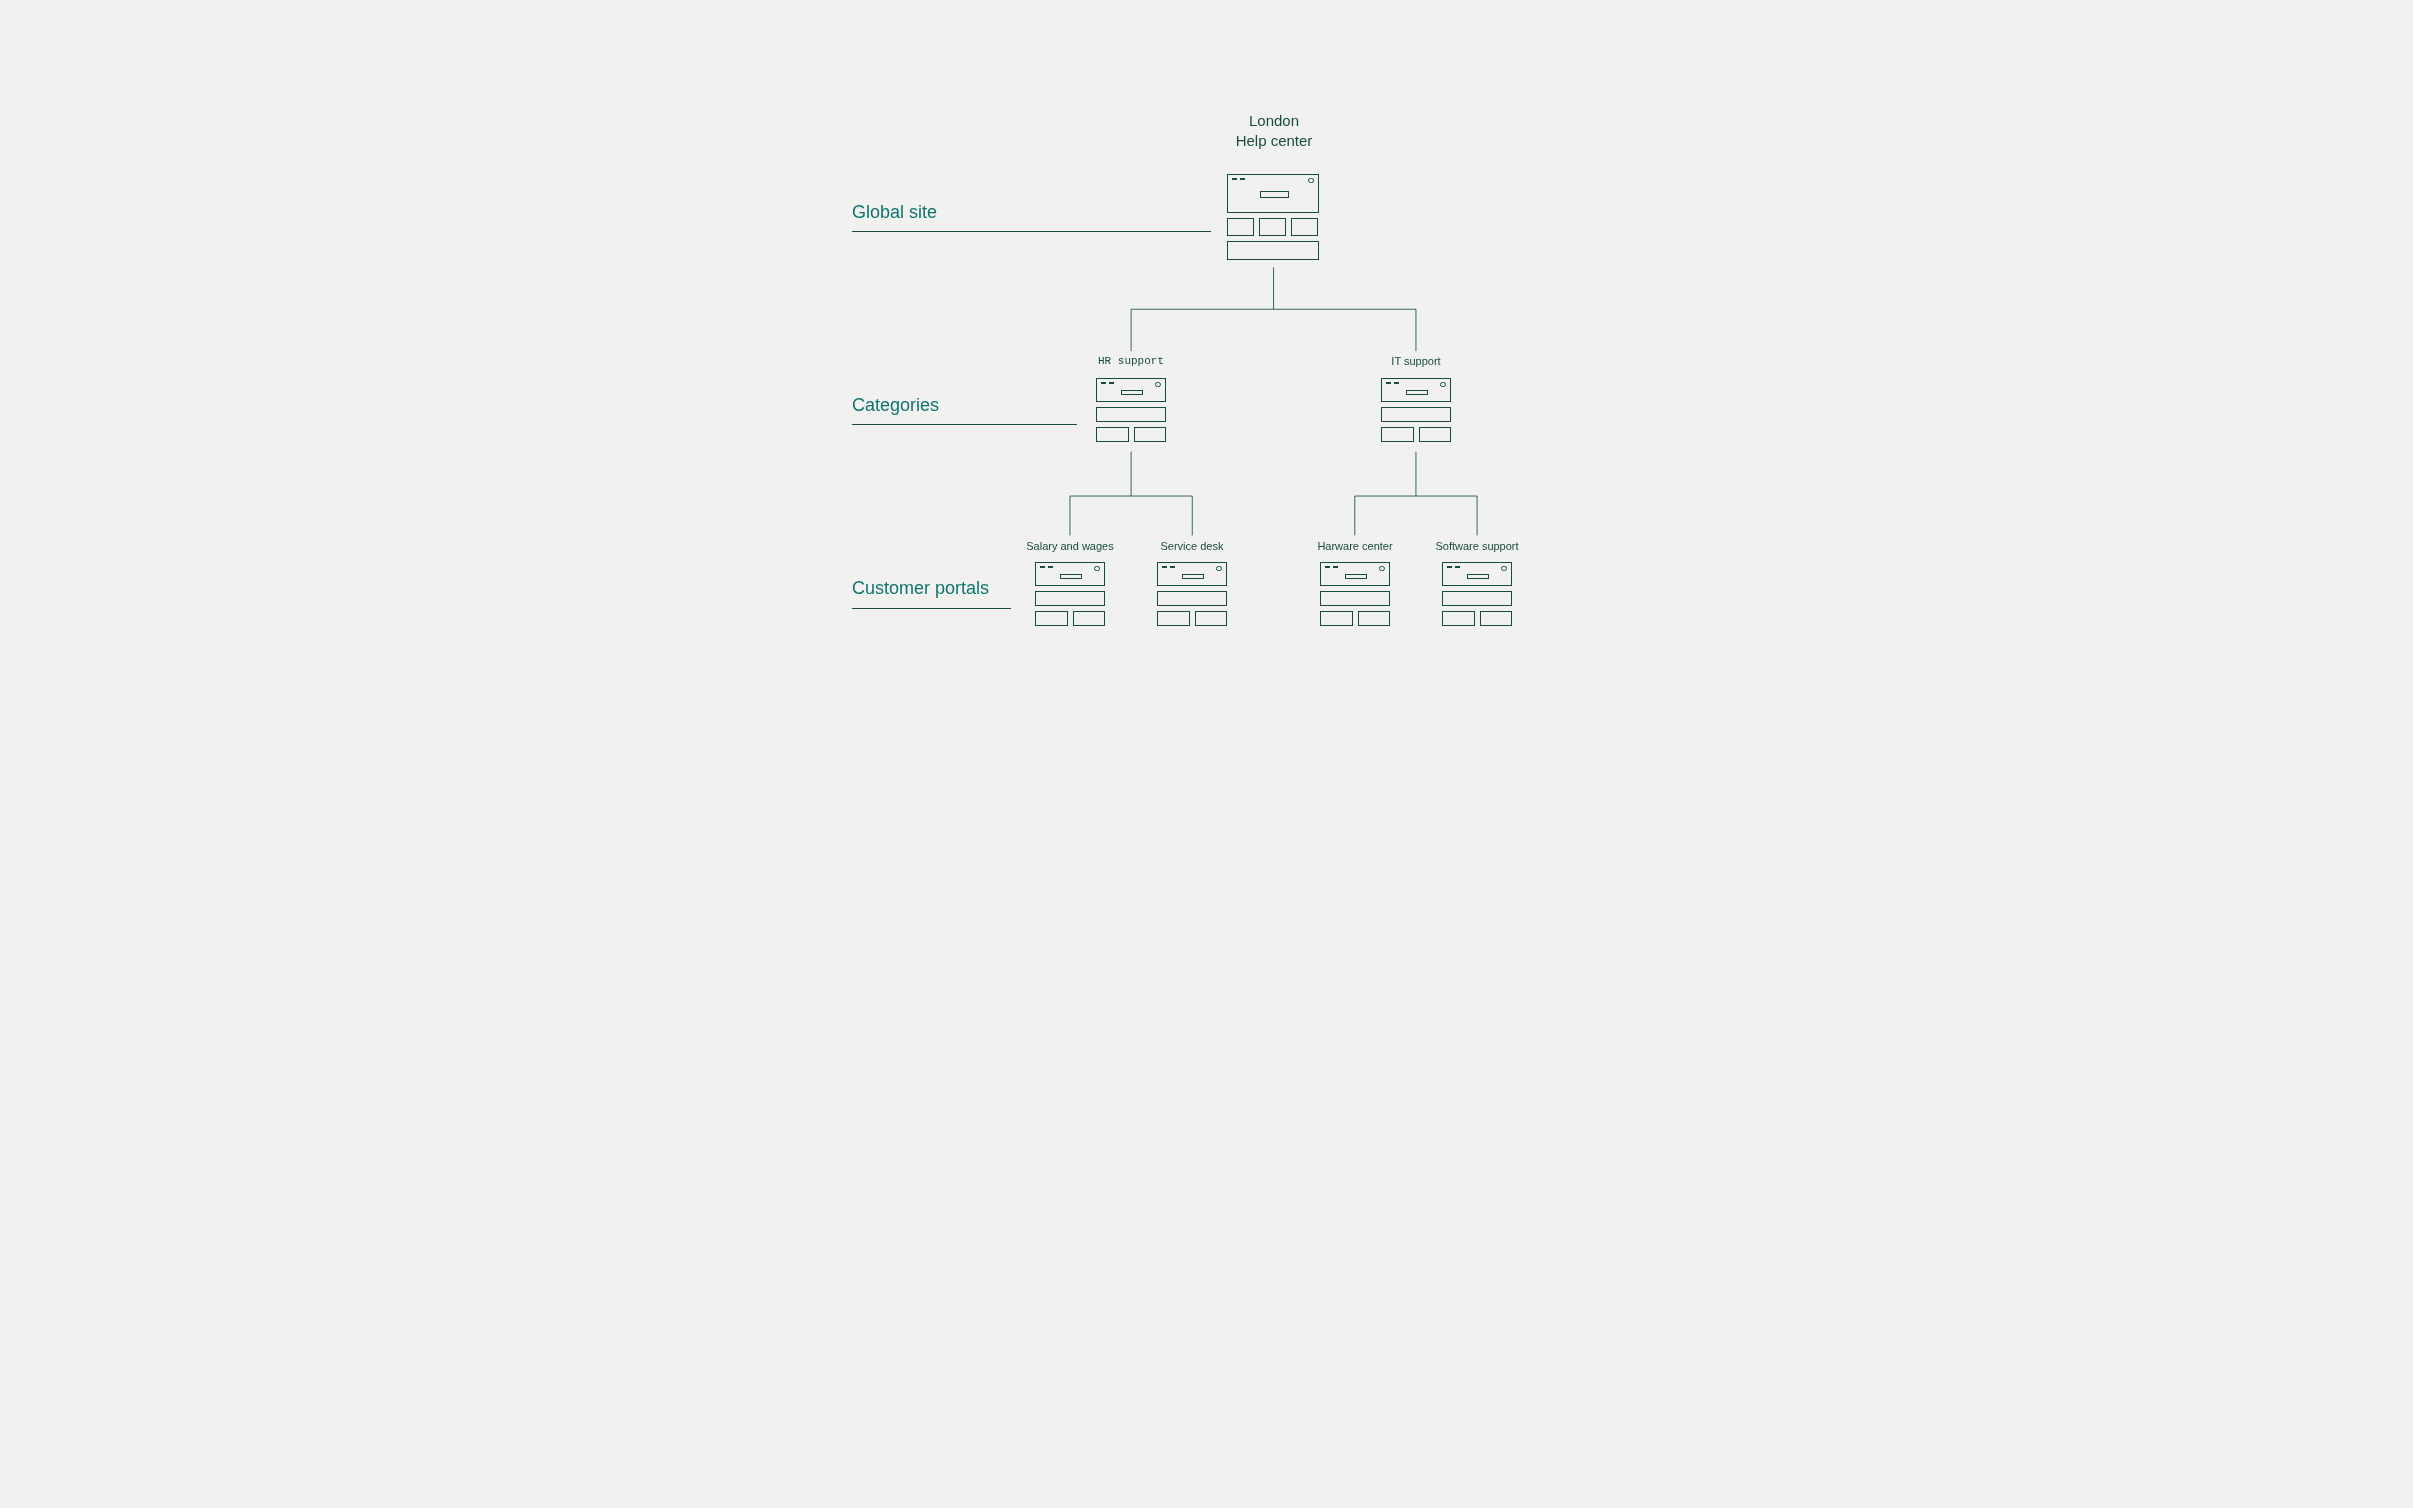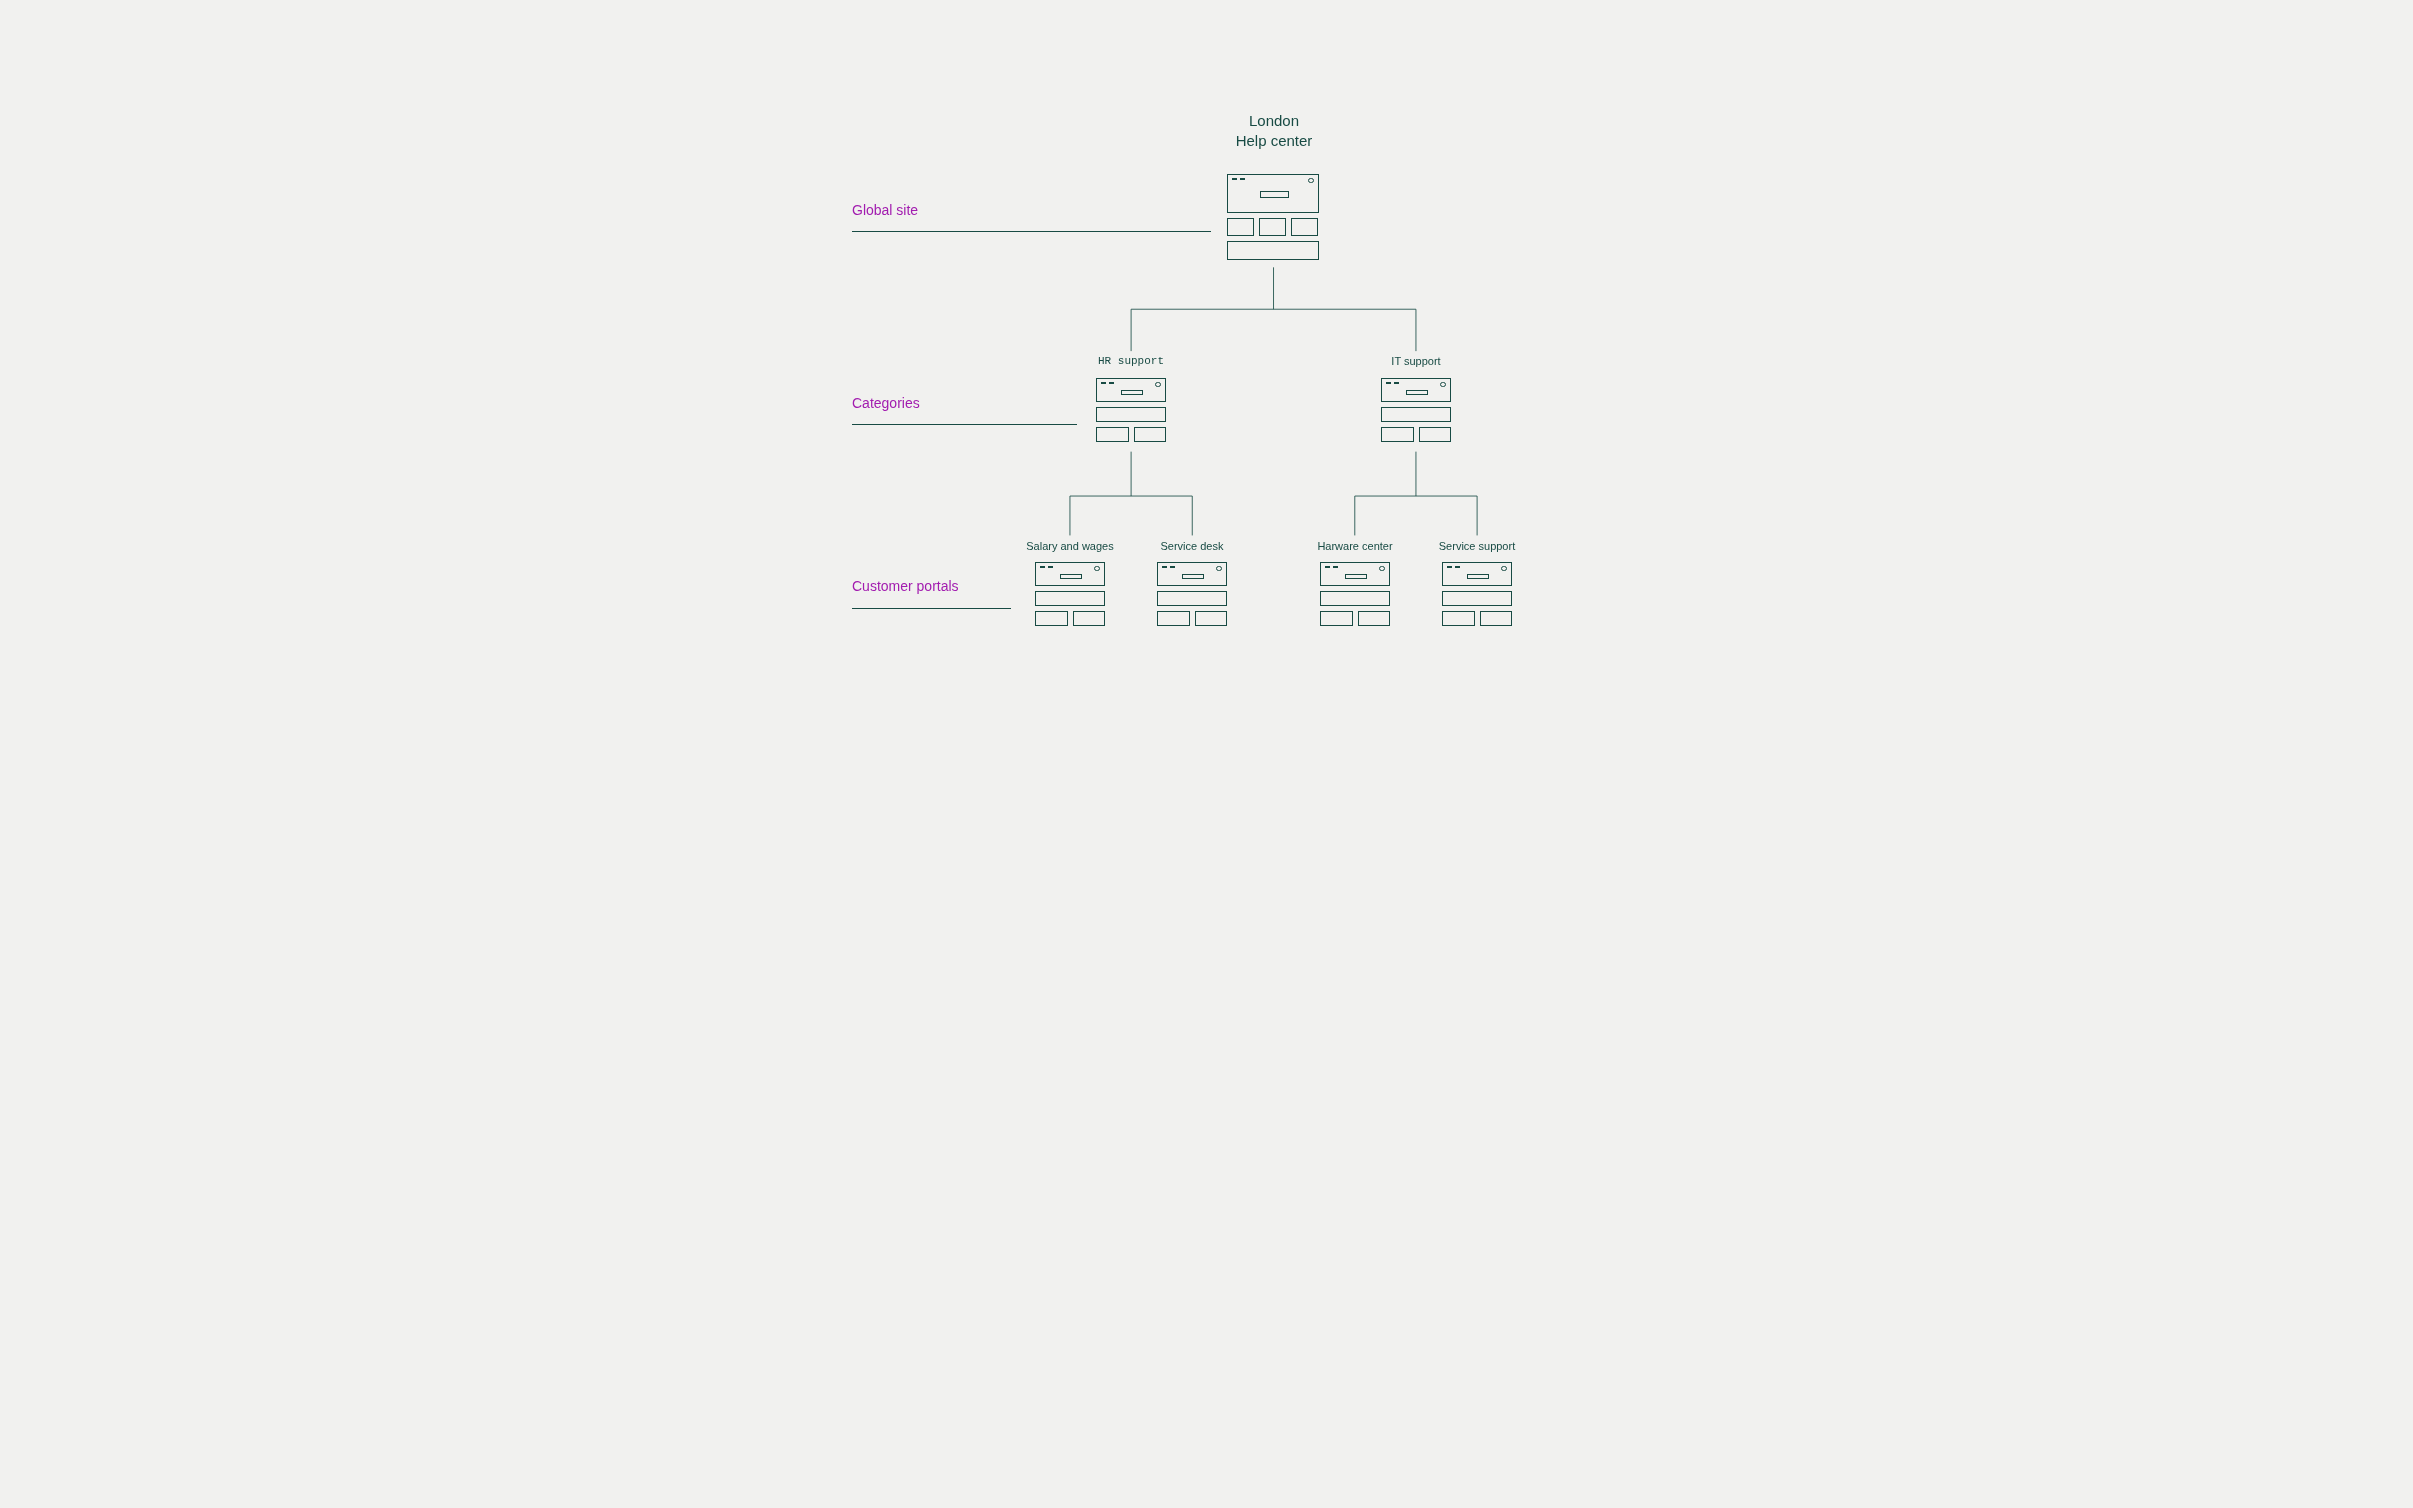--- a/index.html
+++ b/index.html
@@ -27,22 +27,22 @@
     pointer-events: none;
   }
   svg.connectors line {
     stroke: #184b44;
     stroke-width: 1;
   }
 
   
   .row-label {
     position: absolute;
-    font-size: 14px;
-    color: #a21caf;
+    font-size: 18px;
+    color: #0f766e;
   }
   .row-rule {
     position: absolute;
     height: 0;
     border-top: 0.8px solid #184b44;
   }
 
   
   .hero-title {
     position: absolute;
@@ -233,21 +233,21 @@
     </div>
     <div class="wf-row">
       <div class="wf-box" style="width:70px; height:15px;"></div>
     </div>
     <div class="wf-row">
       <div class="wf-box" style="width:33px; height:15px;"></div>
       <div class="wf-box" style="width:33px; height:15px;"></div>
     </div>
   </div>
 
-  <div class="card-label" style="left:828px; top:524px; width:92px;">Service support</div>
+  <div class="card-label" style="left:828px; top:524px; width:92px;">Software support</div>
   <div class="site-card" style="left:839px; top:546px; width:70px;">
     <div class="wf-box wf-header" style="width:70px; height:23.5px;">
       <span class="dash1"></span>
         <span class="dash2"></span>
         <span class="circle"></span>
       <span class="search" style="left:24px; top:11px; width:22px; height:5px;"></span>
     </div>
     <div class="wf-row">
       <div class="wf-box" style="width:70px; height:15px;"></div>
     </div>

